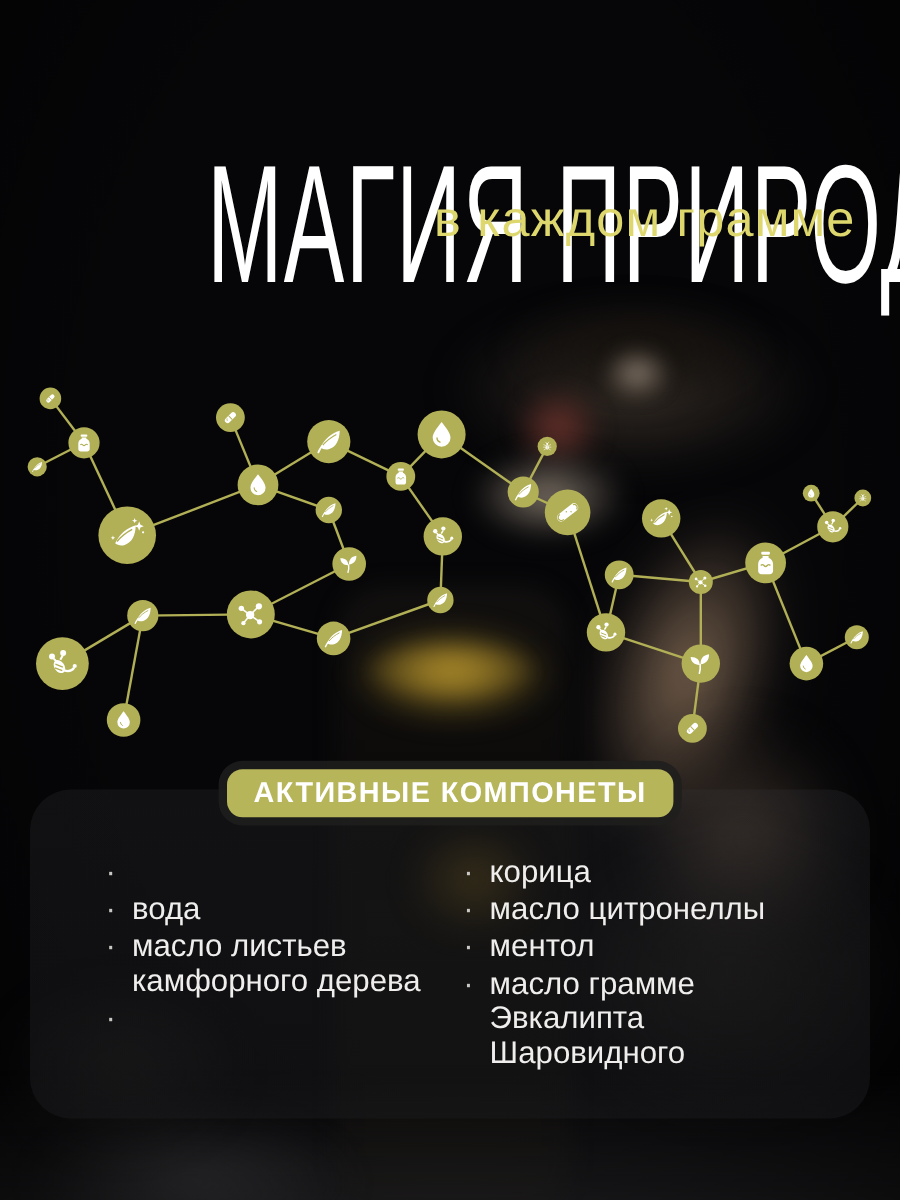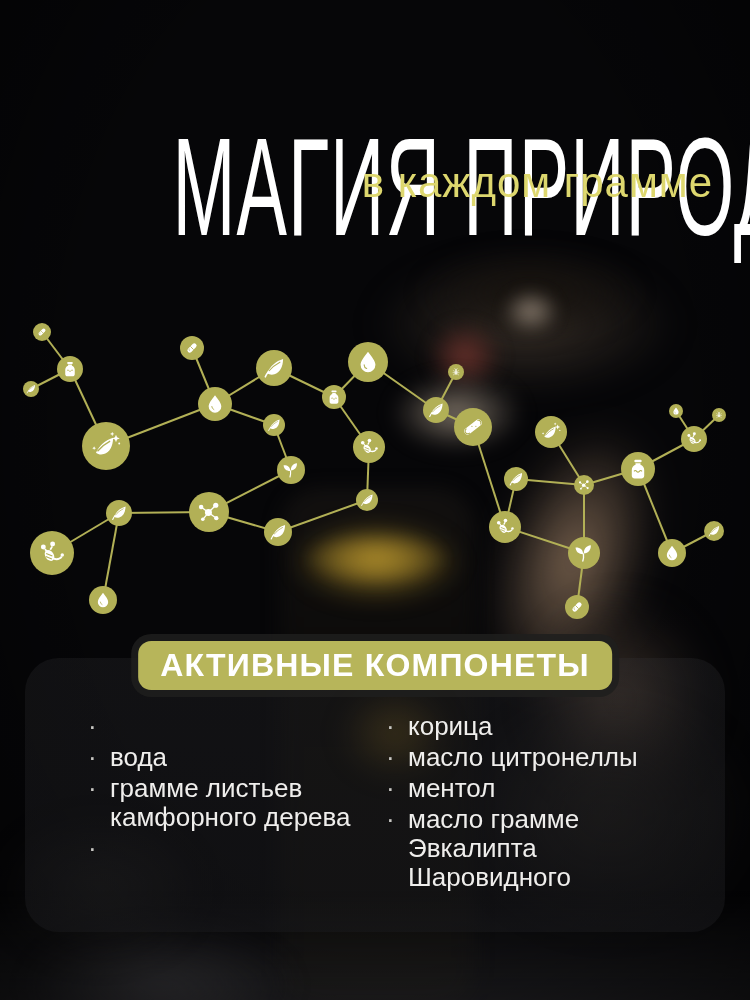--- a/index.html
+++ b/index.html
@@ -20,21 +20,21 @@
 
   
   #network{position:absolute;inset:0;}
   #network line.edge{stroke:var(--accent,#b2b056);stroke-width:2;}
   #network circle.node{fill:var(--accent,#b2b056);}
 
   
   .panel{position:absolute;left:25px;top:658px;width:700px;height:274px;border-radius:34px;
          background:linear-gradient(180deg,rgba(58,58,62,.22),rgba(26,26,29,.5));}
   .badge{position:absolute;top:641px;left:50%;transform:translateX(-50%);
-         background:var(--badge-bg,#b7b55a);color:#fff;font-weight:700;font-size:32px;
+         background:var(--badge-bg,#b7b55a);color:#fff;font-weight:700;font-size:24px;
          letter-spacing:1.2px;padding:6px 22px;border-radius:13px;white-space:nowrap;
          box-shadow:0 0 0 7px rgba(31,31,29,.85);}
   .cols{position:absolute;top:712px;left:0;width:750px;display:flex;}
   ul.ing{list-style:none;margin:0;padding:0;}
   ul.left{margin-left:88px;width:298px;}
   ul.right{margin-left:0;width:300px;}
   ul.ing li{display:flex;align-items:flex-start;margin-bottom:2px;
             color:var(--list-text,#efeeec);font-size:26px;line-height:29px;font-weight:400;}
   ul.ing .dot{width:22px;flex:0 0 22px;color:#c9c8c4;font-size:26px;line-height:29px;}
   ul.left .txt{width:256px;}
@@ -333,21 +333,21 @@
           <span class="dot">·</span>
         </li>
 
         <li>
           <span class="dot">·</span>
           <span class="txt">вода</span>
         </li>
 
         <li>
           <span class="dot">·</span>
-          <span class="txt">грамме листьев камфорного дерева</span>
+          <span class="txt">масло листьев камфорного дерева</span>
         </li>
 
         <li>
           <span class="dot">·</span>
         </li>
       </ul>
     <ul class="ing right">
 
         <li>
           <span class="dot">·</span>

